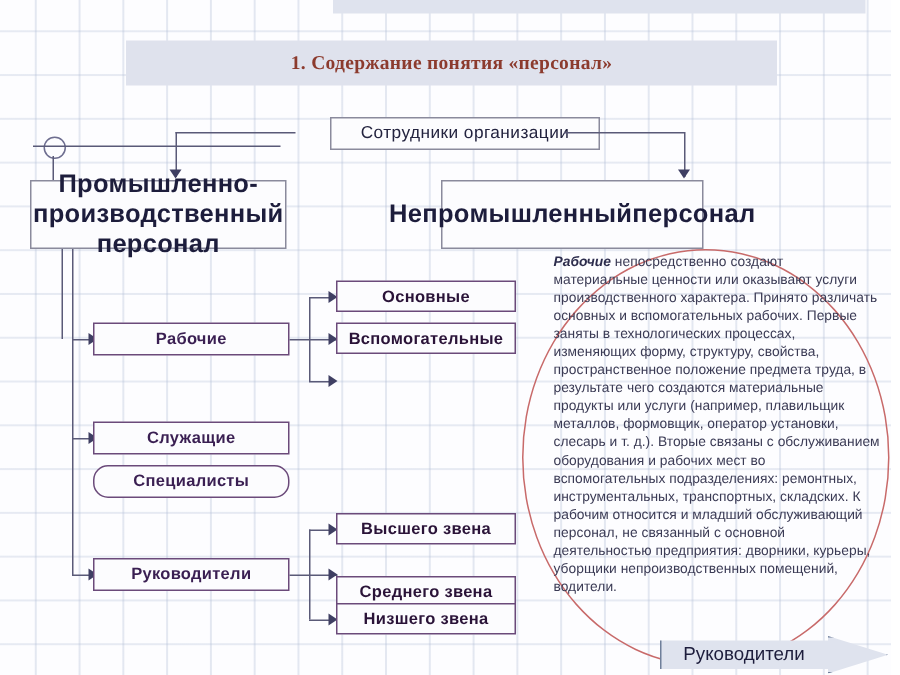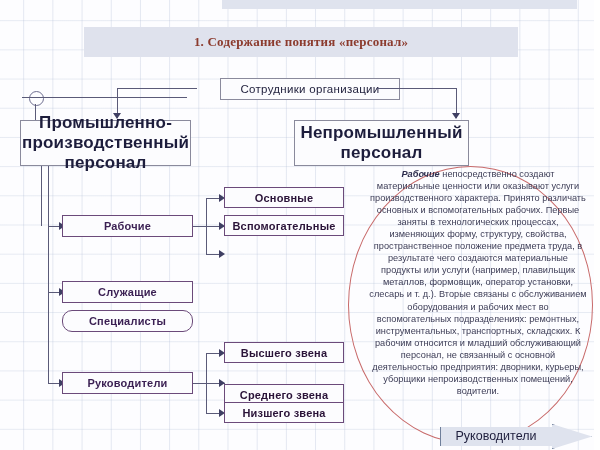--- a/index.html
+++ b/index.html
@@ -132,21 +132,21 @@
     pointer-events: none;
   }
   
   #para {
     position: absolute;
     left: 369px; top: 168px; width: 218px;
     font-size: 9.2px;
     line-height: 12.05px;
     color: #3b3b55;
     letter-spacing: 0.02px;
-    text-align: center;
+    text-align: left;
   }
   #para b {
     font-style: italic;
     font-weight: bold;
     color: #2d2d4d;
   }
   
   #banner {
     position: absolute;
     left: 440px; top: 424px; width: 152px; height: 25px;
@@ -193,21 +193,21 @@
   <div class="line vline" style="left:117px; top:88px; height:30px;"></div>
   <div class="line vline" style="left:456px; top:88px; height:30px;"></div>
   <div class="arrow-down" style="left:113px; top:113px;"></div>
   <div class="arrow-down" style="left:452px; top:113px;"></div>
 
   <div class="box b-main" style="left:20px; top:120px; width:171px; height:46px; flex-direction:column;">
     <span>Промышленно-</span>
     <span>производственный персонал</span>
   </div>
 
-  <div class="box b-main" style="left:294px; top:120px; width:175px; height:46px; flex-direction:column;">
+  <div class="box b-main" style="left:294px; top:120px; width:175px; height:46px; flex-direction:row;">
     <span>Непромышленный</span>
     <span>персонал</span>
   </div>
 
   <div class="line vline" style="left:48px; top:166px; height:218px;"></div>
   <div class="line vline" style="left:41px; top:166px; height:60px;"></div>
 
   <div class="line hline" style="left:48px; top:226px; width:14px;"></div>
   <div class="arrow-right" style="left:59px; top:222px;"></div>
 

